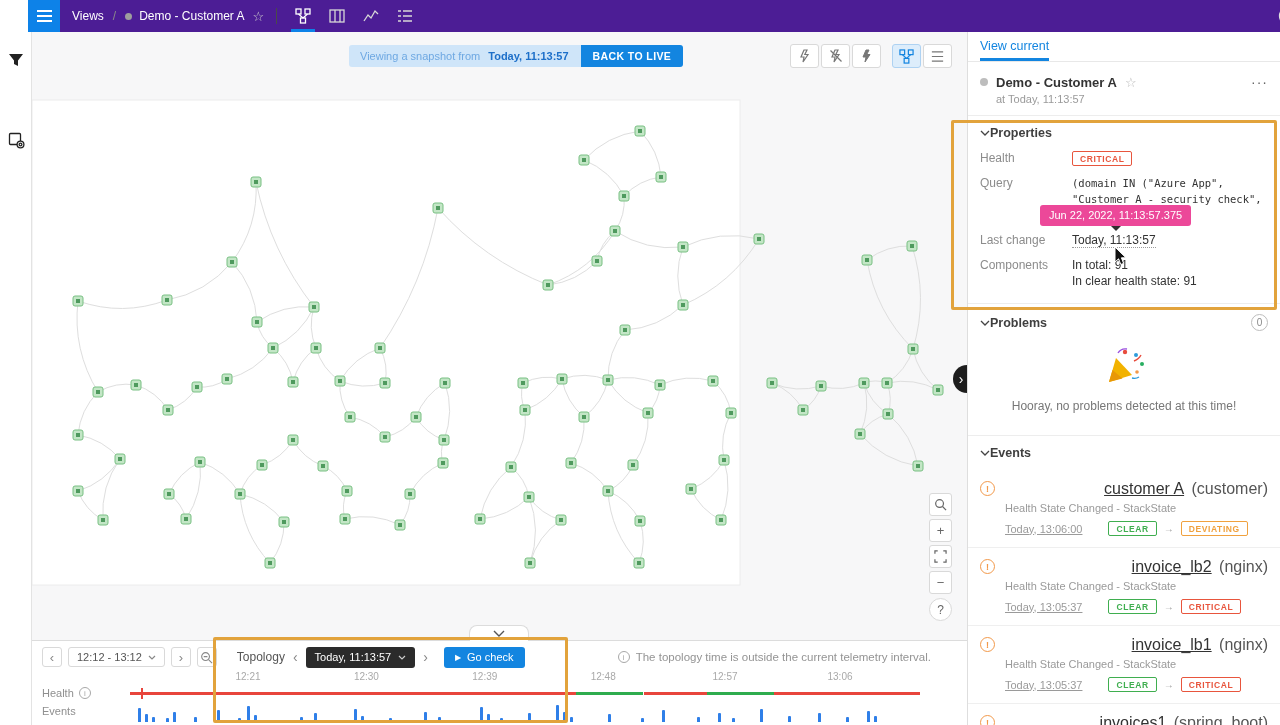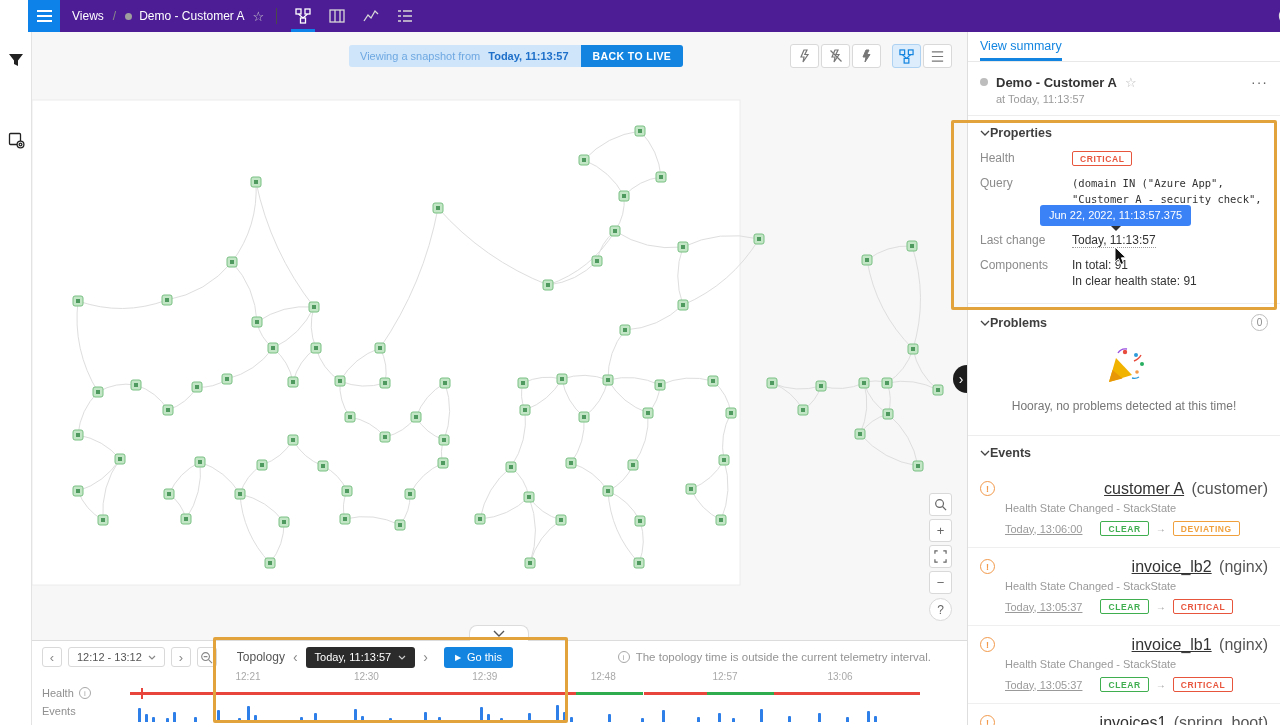--- a/index.html
+++ b/index.html
@@ -107,28 +107,28 @@
 
   .events-section { padding:10px 0 0 0; }
   .events-section .sec-header { padding:0 12px; }
   .event { display:flex; padding:10px 12px 11px 12px; border-bottom:1px solid #efefef; cursor:pointer; }
   .evt-icon { width:15px; height:15px; border:1.5px solid #f2994a; border-radius:50%; color:#f2994a; font-size:9px; font-weight:bold; display:flex; align-items:center; justify-content:center; flex:none; margin-right:10px; margin-top:1px; }
   .evt-body { flex:1; }
   .evt-title { font-size:16px; color:#333;text-align:right; }
   .evt-name { text-decoration:underline; }
   .evt-type { color:#555; margin-left:3px; }
   .evt-desc { color:#9a9a9a; font-size:11px; margin-top:4px; }
-  .evt-meta { display:flex; align-items:center; margin-top:7px; gap:8px; }
+  .evt-meta { display:flex; align-items:center; margin-top:7px; gap:16px; }
   .evt-time { color:#9a9a9a; font-size:11px; text-decoration:underline; }
   .evt-arrow { color:#9a9a9a; font-size:10px; }
   .evt-badges { display:flex; align-items:center; gap:7px; margin-left:10px; }
 
   
   .hl-box { position:absolute; border:3px solid #e2a33c; border-radius:2px; pointer-events:none; z-index:50; }
-  .tooltip { position:absolute; left:1040px; top:205px; background:#3b82f6; color:#fff; font-size:11px; padding:4px 9px 5px 9px; border-radius:3px; z-index:60; white-space:nowrap; }
+  .tooltip { position:absolute; left:1040px; top:205px; background:#ec4899; color:#fff; font-size:11px; padding:4px 9px 5px 9px; border-radius:3px; z-index:60; white-space:nowrap; }
   .tooltip::after { content:""; position:absolute; left:50%; bottom:-5px; margin-left:-5px; border-left:5px solid transparent; border-right:5px solid transparent; border-top:5px solid #2f2f2f; }
   .cursor { position:absolute; left:1114px; top:247px; z-index:61; pointer-events:none; }
 
   .caret svg, .chev-svg { display:block; }
 </style>
 </head>
 <body>
 
 <div class="app">
 
@@ -752,21 +752,21 @@
       <span class="tl-chev">‹</span>
       <div class="tl-timepill">
         <span>Today, 11:13:57</span>
         <svg class="chev-svg" width="8" height="5" viewBox="0 0 8 5" fill="none" stroke="#ccc" stroke-width="1.2">
             <path d="M1 1 L4 4 L7 1"></path>
           </svg>
       </div>
       <span class="tl-chev">›</span>
       <button class="golive-btn">
         <span class="golive-play">▶</span>
-        <span>Go this</span>
+        <span>Go check</span>
       </button>
 
       <span class="tl-notice">
         <i class="info-circle">i</i>
         <span>The topology time is outside the current telemetry interval.</span>
       </span>
     </div>
 
     <div id="tl-ticks">
         <span class="tick" style="left: 216px;">12:21</span>
@@ -828,21 +828,21 @@
         <div class="ebar" style="left: 658px; height: 6px; background: rgb(47, 127, 232);"></div>
         <div class="ebar" style="left: 688px; height: 9px; background: rgb(47, 127, 232);"></div>
         <div class="ebar" style="left: 716px; height: 5px; background: rgb(47, 127, 232);"></div>
         <div class="ebar" style="left: 737px; height: 11px; background: rgb(47, 127, 232);"></div>
         <div class="ebar" style="left: 744px; height: 6px; background: rgb(47, 127, 232);"></div>
       </div>
   </section>
 
   <aside class="rightpanel">
     <div class="rp-tabbar">
-      <span class="rp-tab">View summary</span>
+      <span class="rp-tab">View current</span>
     </div>
 
     <div class="rp-titleblock">
       <div class="rp-titlerow">
         <span class="rp-dot"></span>
         <span class="rp-title">Demo - Customer A</span>
         <span class="rp-star">☆</span>
         <span class="rp-ellipsis">···</span>
       </div>
       <div class="rp-subtitle">at Today, 11:13:57</div>

